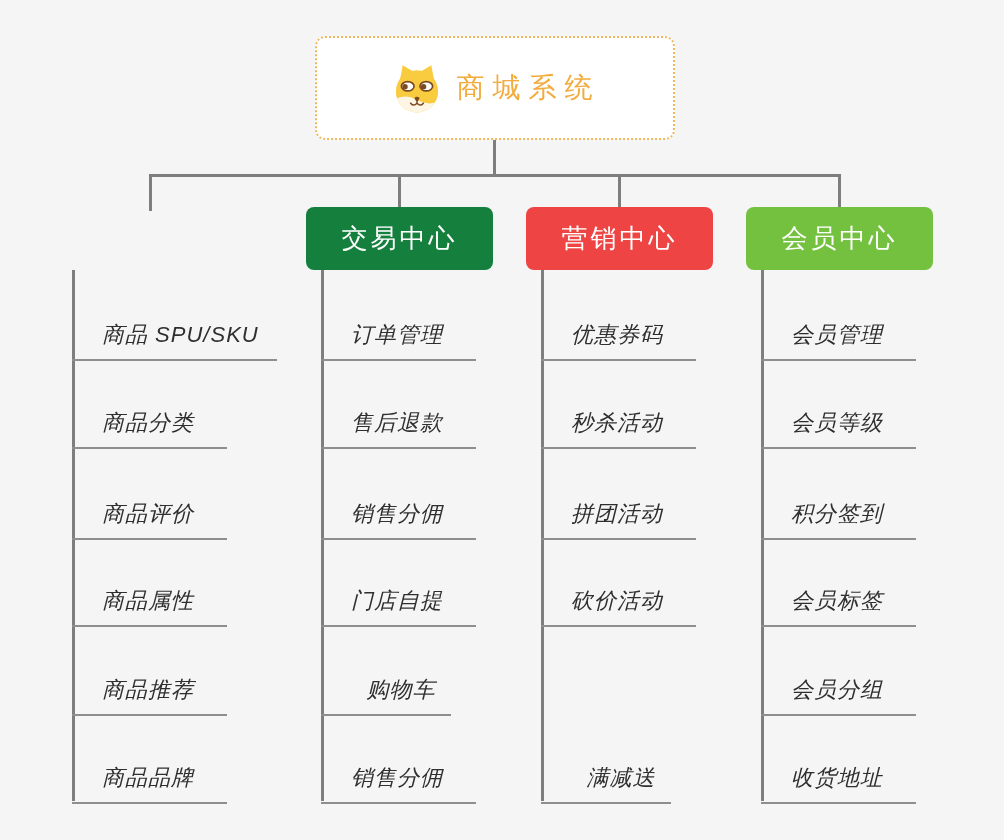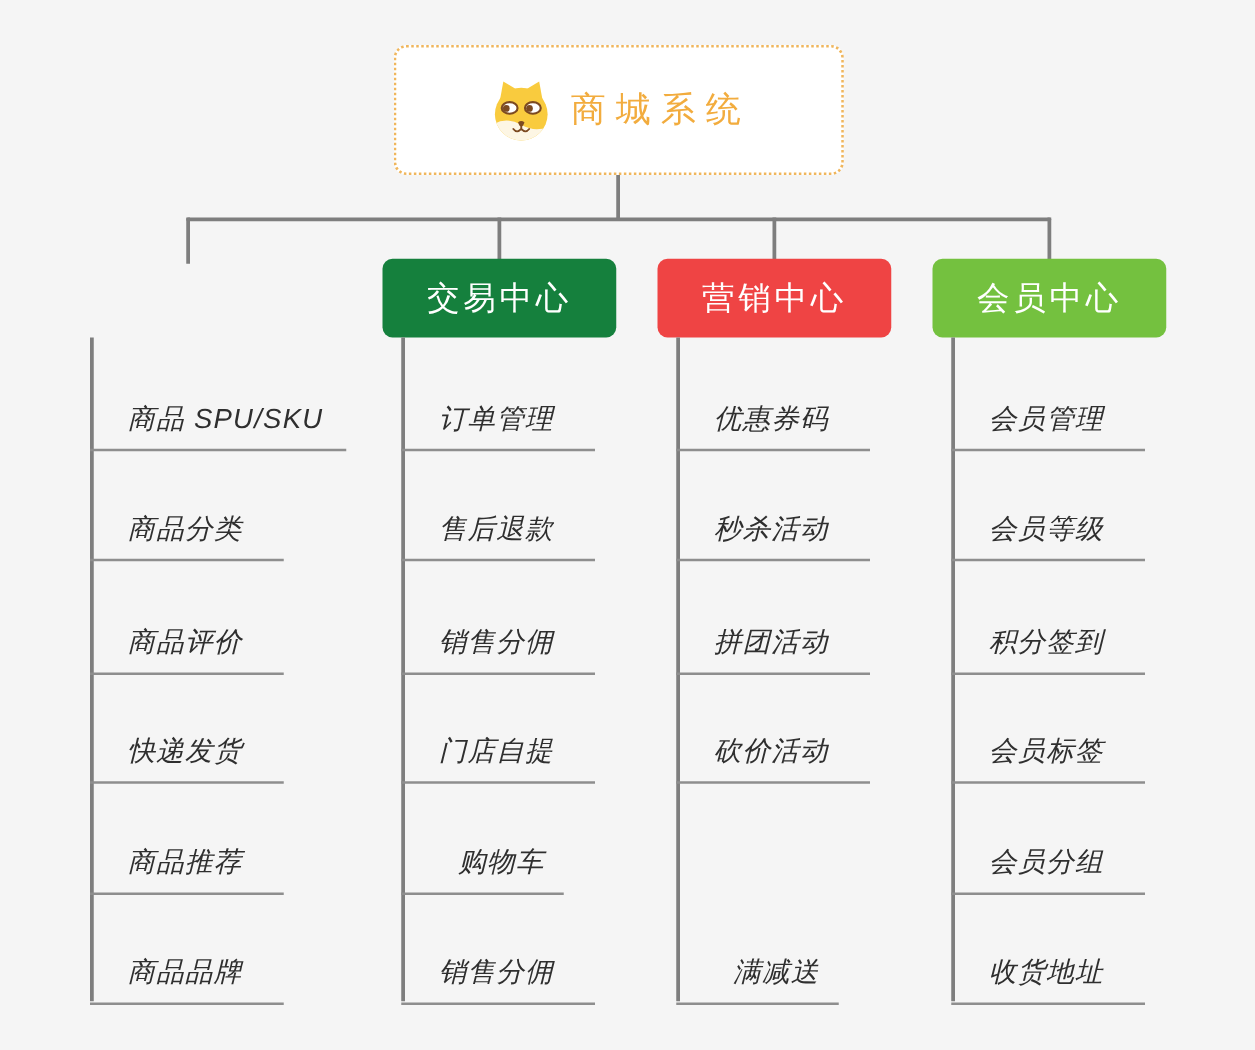--- a/index.html
+++ b/index.html
@@ -129,21 +129,21 @@
   <div class="line drop drop-0"></div>
   <div class="line drop drop-1"></div>
   <div class="line drop drop-2"></div>
   <div class="line drop drop-3"></div>
 
   <div class="branch branch-0">
     <div class="trunk"></div>
     <div class="leaf w-lg row-0">商品 SPU/SKU</div>
     <div class="leaf row-1">商品分类</div>
     <div class="leaf row-2">商品评价</div>
-    <div class="leaf row-3">快递发货</div>
+    <div class="leaf row-3">商品属性</div>
     <div class="leaf row-4">商品推荐</div>
     <div class="leaf row-5">商品品牌</div>
   </div>
 
   <div class="branch branch-1">
     <div class="bnode" style="background: #15803d;">交易中心</div>
     <div class="trunk"></div>
     <div class="leaf row-0">订单管理</div>
     <div class="leaf row-1">售后退款</div>
     <div class="leaf row-2">销售分佣</div>

